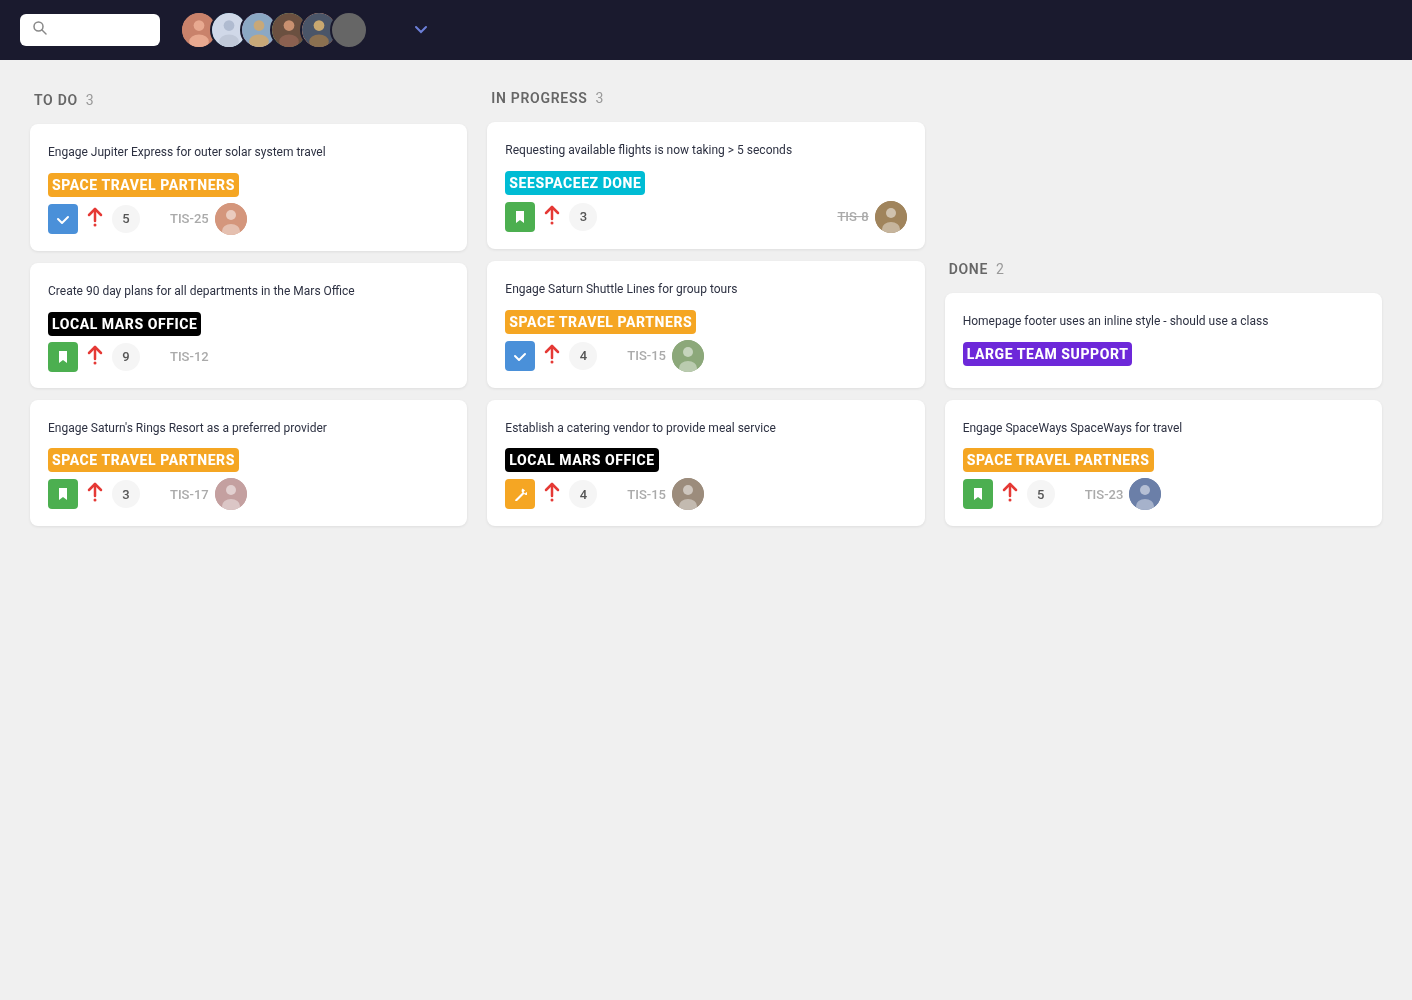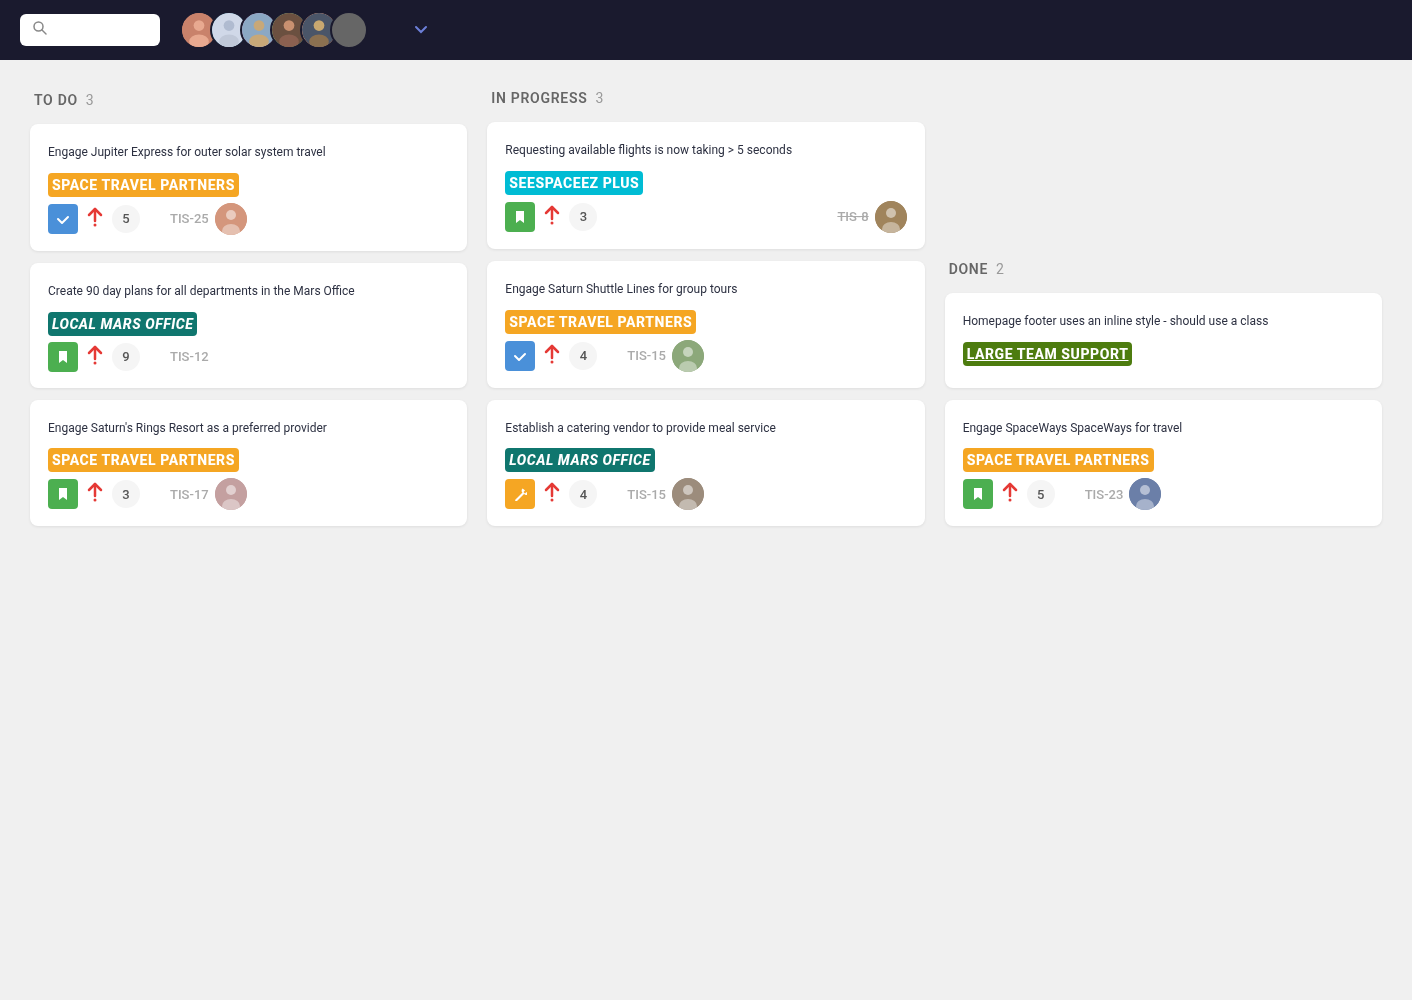--- a/index.html
+++ b/index.html
@@ -117,23 +117,23 @@
     .tag {
       display: inline-block;
       padding: 4px 4px;
       border-radius: 4px;
       font-size: 14px;
       font-weight: 800;
       letter-spacing: 0.04em;
       margin-bottom: 6px;
     }
     .tag-yellow { background: #f5a623; color: #fff; }
-    .tag-orange { background: #0f766e; color: #fff; font-style: italic; }
+    .tag-orange { background: #000000; color: #fff; }
     .tag-cyan { background: #00bcd4; color: #fff; }
-    .tag-purple { background: #4d7c0f; color: #fff; text-decoration: underline; }
+    .tag-purple { background: #6d28d9; color: #fff; }
 
     .card-footer {
       display: flex;
       align-items: center;
       gap: 6px;
     }
     .icon-btn {
       width: 30px;
       height: 30px;
       border-radius: 4px;
@@ -337,21 +337,21 @@
 
   </div>
     <div class="column">
     <div class="column-header">
       <span>IN PROGRESS</span>
       <span class="column-count">3</span>
     </div>
 
       <div class="card">
         <div class="card-title">Requesting available flights is now taking &gt; 5 seconds</div>
-        <div class="tag tag-cyan">SEESPACEEZ PLUS</div>
+        <div class="tag tag-cyan">SEESPACEEZ DONE</div>
         <div class="card-footer">
           <div class="icon-btn icon-bookmark">
       <svg width="12" height="16" viewBox="0 0 12 16" fill="none">
         <path d="M2 2h8v12l-4-3-4 3V2z" fill="#fff"></path>
       </svg>
     </div>
           <span class="icon-priority">
             <svg width="18" height="20" viewBox="0 0 18 20" fill="none">
               <path d="M9 2L9 14" stroke="#e53935" stroke-width="2.5" stroke-linecap="round"></path>
               <path d="M3 8L9 2L15 8" stroke="#e53935" stroke-width="2.5" stroke-linecap="round" stroke-linejoin="round"></path>

